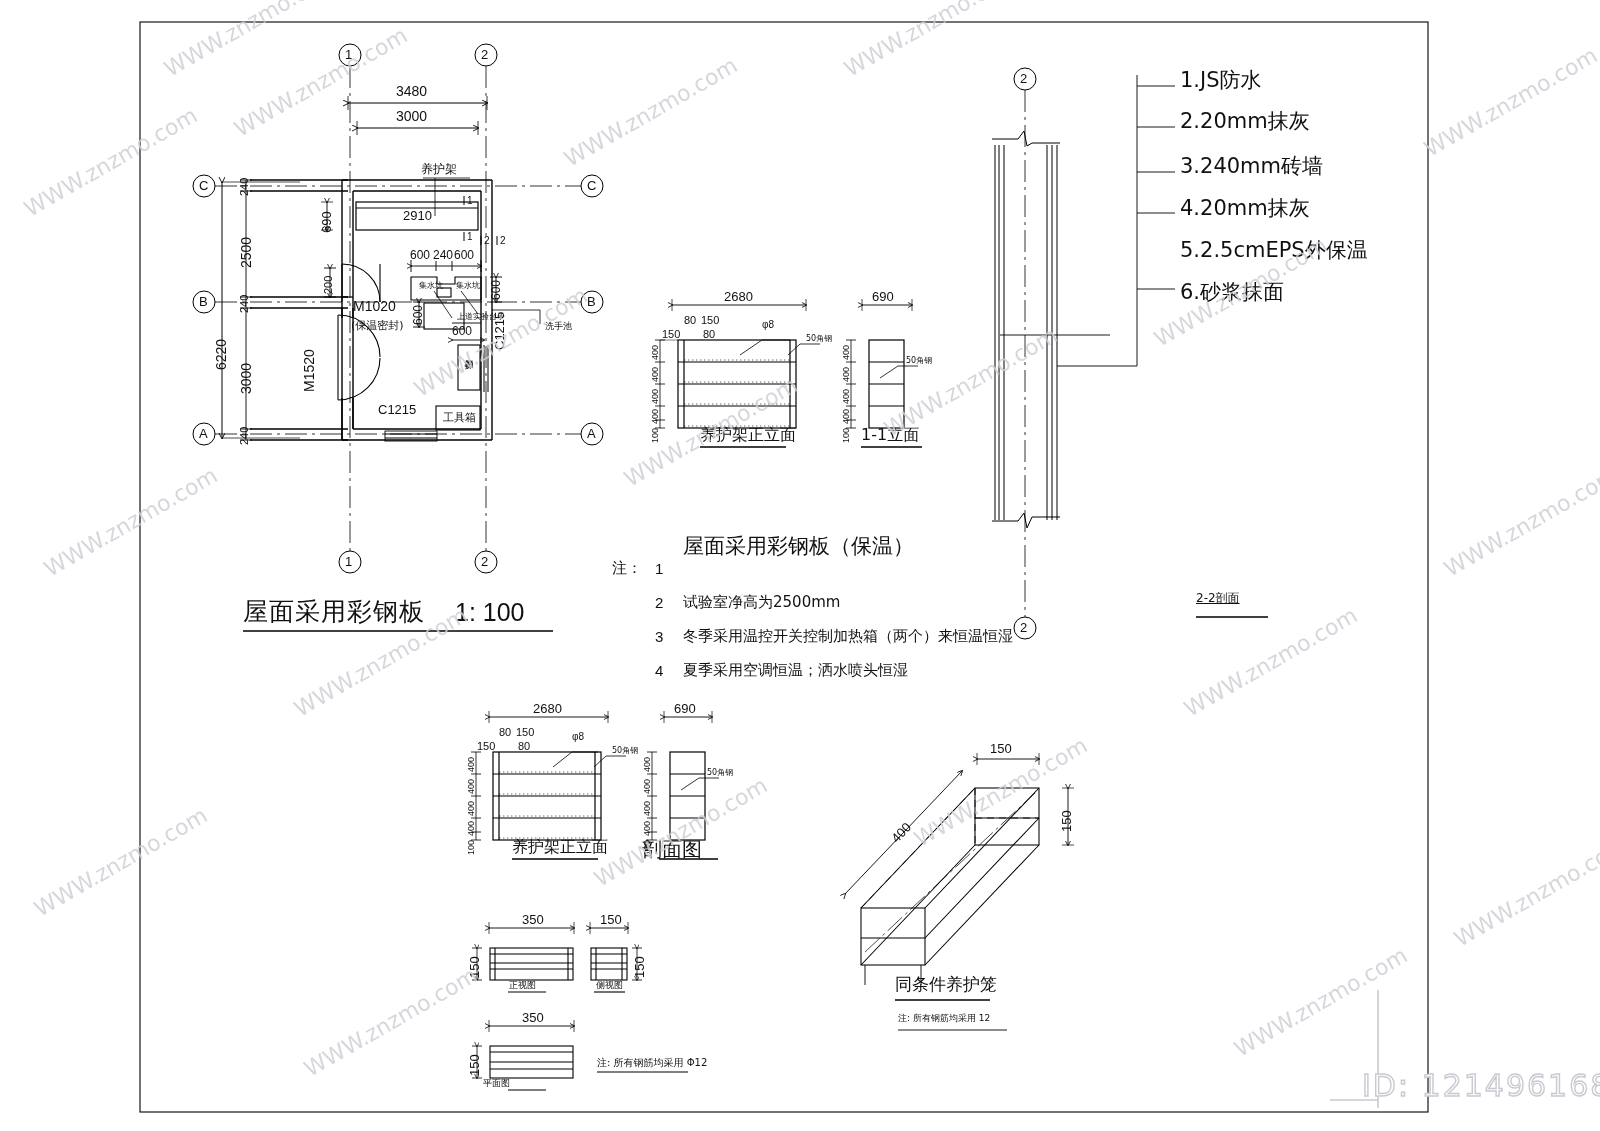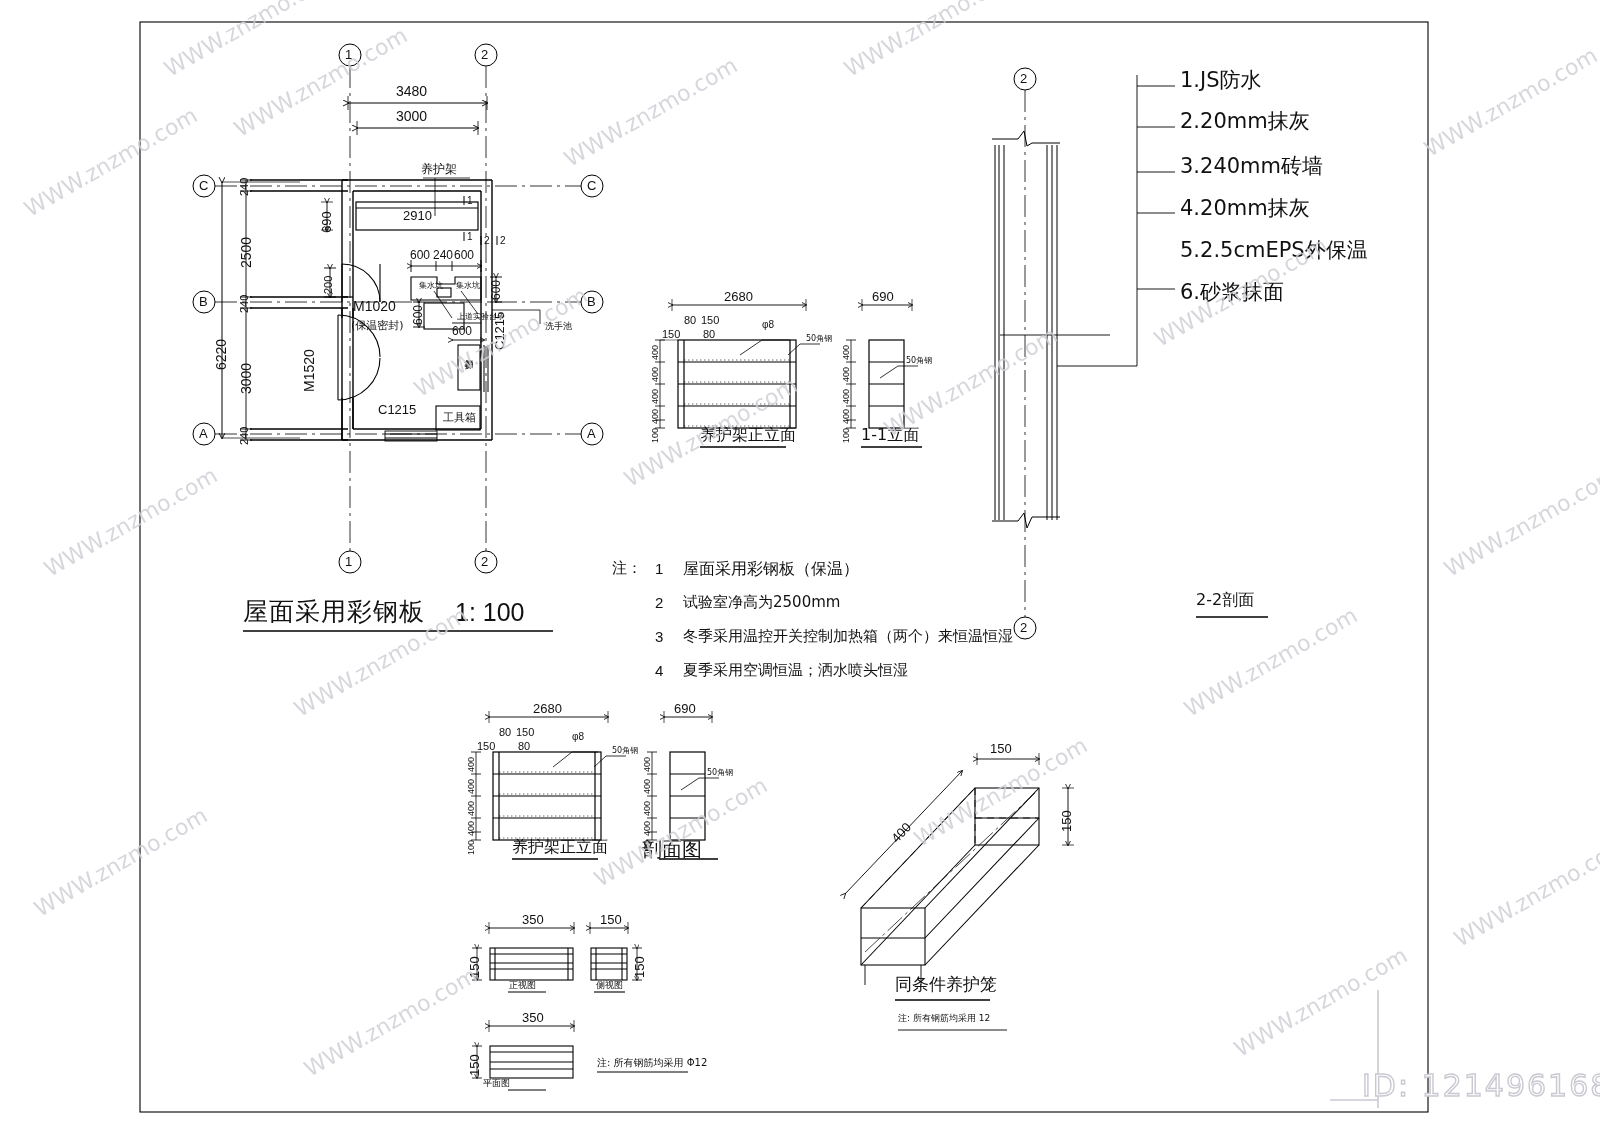--- a/index.html
+++ b/index.html
@@ -562,25 +562,25 @@
 
   <div class="txt cn" style="left:1180px;top:70px;font-size:21px;">1.JS防水</div>
   <div class="txt cn" style="left:1180px;top:111px;font-size:21px;">2.20mm抹灰</div>
   <div class="txt cn" style="left:1180px;top:156px;font-size:21px;">3.240mm砖墙</div>
   <div class="txt cn" style="left:1180px;top:198px;font-size:21px;">4.20mm抹灰</div>
   <div class="txt cn" style="left:1180px;top:240px;font-size:21px;">5.2.5cmEPS外保温</div>
   <div class="txt cn" style="left:1180px;top:282px;font-size:21px;">6.砂浆抹面</div>
 
   <div class="txt" style="left:1020px;top:72px;font-size:13px;">2</div>
   <div class="txt" style="left:1020px;top:621px;font-size:13px;">2</div>
-  <div class="txt cn" style="left:1196px;top:592px;font-size:16px;">2-2剖面</div>
+  <div class="txt cn" style="left:1196px;top:592px;font-size:12px;text-decoration:underline;">2-2剖面</div>
 
   <div class="txt cn" style="left:612px;top:561px;font-size:15px;">注：</div>
   <div class="txt" style="left:655px;top:561px;font-size:15px;">1</div>
-  <div class="txt cn" style="left:683px;top:561px;font-size:16px;">屋面采用彩钢板（保温）</div>
+  <div class="txt cn" style="left:683px;top:536px;font-size:21px;">屋面采用彩钢板（保温）</div>
   <div class="txt" style="left:655px;top:595px;font-size:15px;">2</div>
   <div class="txt cn" style="left:683px;top:595px;font-size:15px;">试验室净高为2500mm</div>
   <div class="txt" style="left:655px;top:629px;font-size:15px;">3</div>
   <div class="txt cn" style="left:683px;top:629px;font-size:15px;font-family:Liberation Serif, serif;">冬季采用温控开关控制加热箱（两个）来恒温恒湿</div>
   <div class="txt" style="left:655px;top:663px;font-size:15px;">4</div>
   <div class="txt cn" style="left:683px;top:663px;font-size:15px;">夏季采用空调恒温；洒水喷头恒湿</div>
 
   <div class="txt" style="left:724px;top:290px;font-size:13px;">2680</div>
   <div class="txt" style="left:684px;top:315px;font-size:11px;">80</div>
   <div class="txt" style="left:701px;top:315px;font-size:11px;">150</div>

